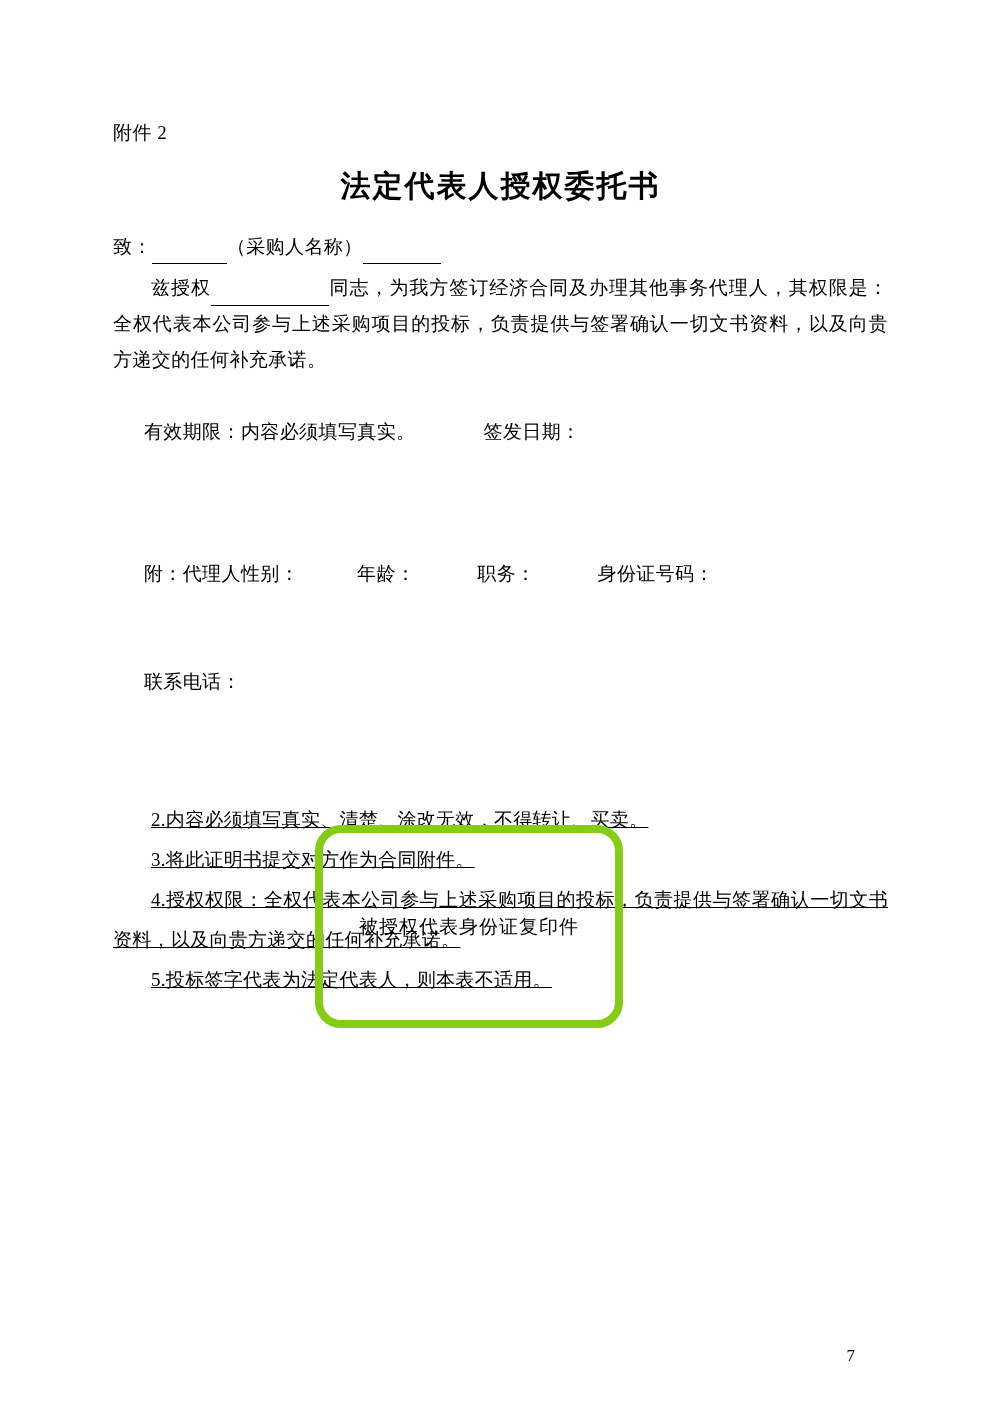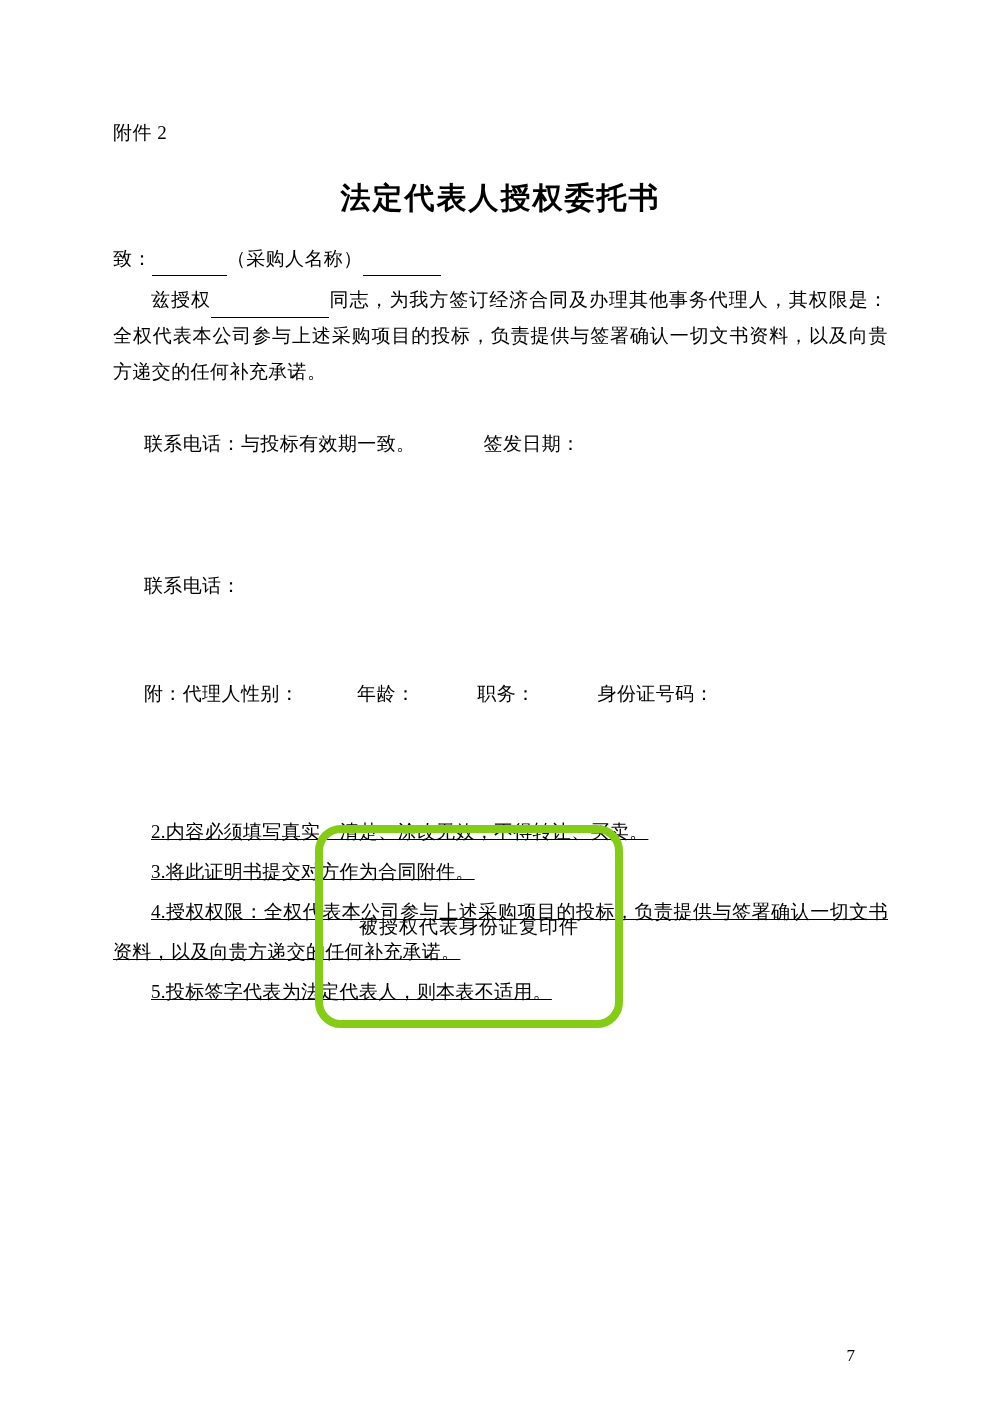--- a/index.html
+++ b/index.html
@@ -31,21 +31,21 @@
   .attachment-label {
     font-size: 19px;
     line-height: 30px;
     letter-spacing: 0.5px;
   }
   .doc-title {
     text-align: center;
     font-size: 30px;
     font-weight: bold;
     letter-spacing: 2px;
-    margin-top: 30px;
+    margin-top: 18px;
     margin-bottom: 0;
     font-family: "Liberation Sans", "DejaVu Sans", sans-serif;
   }
   .block-to {
     margin-top: 23px;
     font-size: 19px;
     line-height: 34px;
     letter-spacing: 0.4px;
   }
   .blank-underline {
@@ -122,31 +122,31 @@
     <div class="block-to">
       <span>致：</span><span class="blank-underline u-short"></span><span>（采购人名称）</span><span class="blank-underline u-after"></span>
     </div>
 
     <div class="para indent2">
       <span>兹授权</span><span class="blank-underline u-mid"></span><span>同志，为我方签订经济合同及办理其他事务代理人，其权限是：全权代表本公司参与上述采购项目的投标，负责提供与签署确认一切文书资料，以及向贵方递交的任何补充承诺。</span>
     </div>
 
 
     <div class="row-line">
-      <span>联系电话：与投标有效期一致。</span><span style="display:inline-block;width:68px"></span><span>签发日期：</span>
+      <span>有效期限：内容必须填写真实。</span><span style="display:inline-block;width:68px"></span><span>签发日期：</span>
     </div>
 
     <div class="spacer-md"></div>
 
+    <div class="row-line">
+      <span>附：代理人性别：</span><span style="display:inline-block;width:58px"></span><span>年龄：</span><span style="display:inline-block;width:62px"></span><span>职务：</span><span style="display:inline-block;width:62px"></span><span>身份证号码：</span>
+    </div>
+
     <div class="row-line" style="text-indent:38px">
       <span>联系电话：</span>
-    </div>
-
-    <div class="row-line">
-      <span>附：代理人性别：</span><span style="display:inline-block;width:58px"></span><span>年龄：</span><span style="display:inline-block;width:62px"></span><span>职务：</span><span style="display:inline-block;width:62px"></span><span>身份证号码：</span>
     </div>
 
     <div class="spacer-lg"></div>
 
     <div class="notes">
       <div class="note-indent"><span>2.内容必须填写真实、清楚、涂改无效，不得转让、买卖。</span></div>
       <div class="note-indent"><span>3.将此证明书提交对方作为合同附件。</span></div>
       <div class="note-indent"><span>4.授权权限：全权代表本公司参与上述采购项目的投标，负责提供与签署确认一切文书资料，以及向贵方递交的任何补充承诺。</span></div>
       <div class="note-indent"><span>5.投标签字代表为法定代表人，则本表不适用。</span></div>
     </div>

